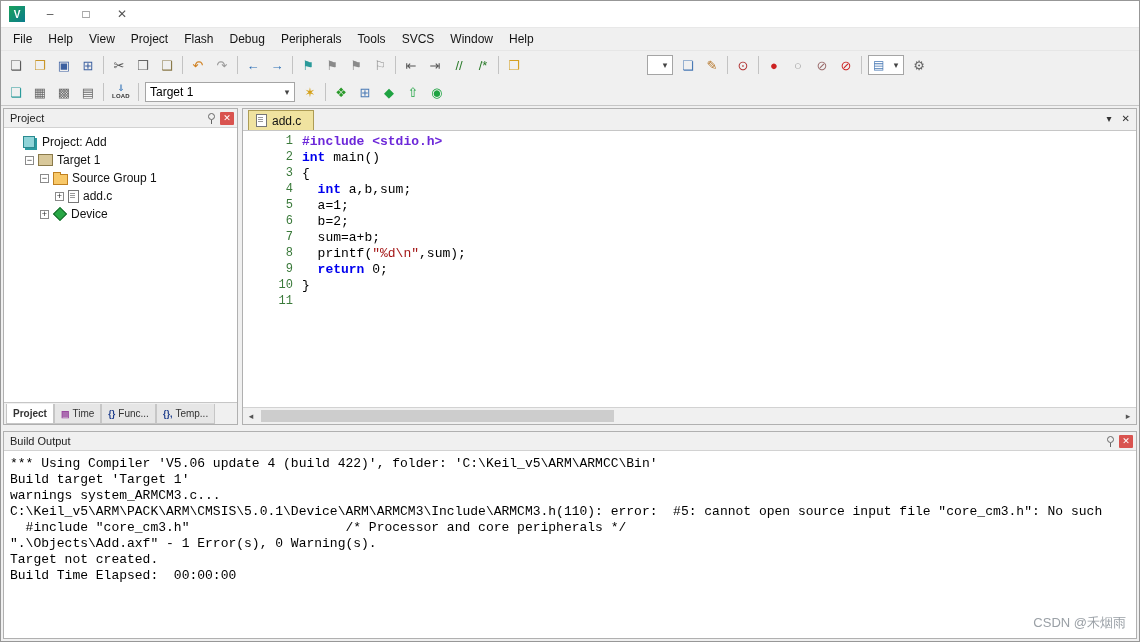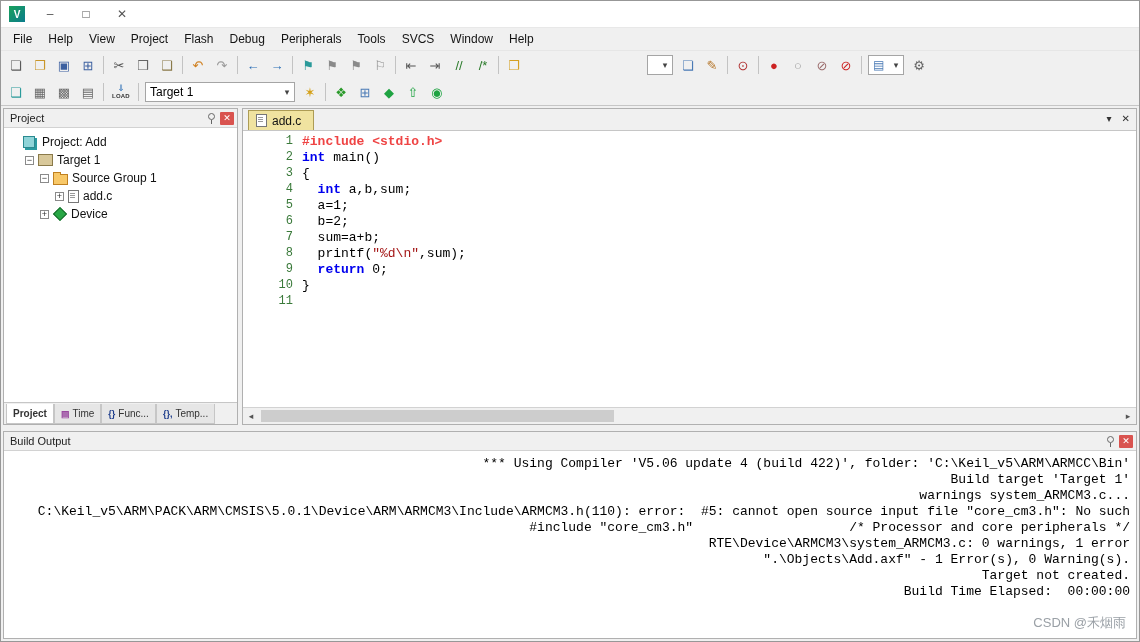--- a/index.html
+++ b/index.html
@@ -71,36 +71,36 @@
   .tabbar{flex:0 0 21px;background:#f0f0f0;display:flex;align-items:flex-end;padding-left:5px;border-bottom:1px solid #c6c6c6;position:relative;}
   .file-tab{height:19px;display:flex;align-items:center;gap:5px;padding:0 12px 0 7px;font-size:12px;
             background:#f0e3a0;border:1px solid #ad9c55;border-bottom:none;color:#111;}
   .tab-right{position:absolute;right:6px;top:4px;display:flex;gap:10px;font-size:10px;color:#333;}
 
   .code{flex:1;overflow:hidden;font-family:"Liberation Mono","DejaVu Sans Mono",monospace;font-size:13px;background:#fff;padding-top:3px;}
   .code-row{height:16px;display:flex;white-space:pre;}
   .ln{flex:0 0 50px;width:50px;text-align:right;padding-right:9px;color:#3a7a3a;font-size:12px;}
   .ctext{white-space:pre;color:#000;}
   .kw{color:#0000ee;font-weight:bold;}
-  .pp{color:#ef4444;font-weight:bold;}
+  .pp{color:#6d28d9;font-weight:bold;}
   .str{color:#a31515;}
 
   .hscroll{flex:0 0 16px;display:flex;align-items:center;background:#f0f0f0;border-top:1px solid #d2d2d2;}
   .sarrow{flex:0 0 16px;width:16px;text-align:center;font-size:9px;color:#555;}
   .strack{flex:1;height:16px;position:relative;background:#f0f0f0;}
   .sthumb{position:absolute;left:2px;top:2px;height:12px;width:41%;background:#cdcdcd;}
 
   .hsplit{flex:0 0 6px;background:#f0f0f0;}
 
   
   .build-panel{flex:0 0 208px;display:flex;flex-direction:column;border:1px solid #b0b0b0;background:#fff;
                position:relative;margin:0 2px 2px 2px;box-sizing:border-box;}
   .bo-content{flex:1;font-family:"Liberation Mono","DejaVu Sans Mono",monospace;font-size:13px;color:#000;
               padding:5px 6px;overflow:hidden;}
-  .bo-line{height:16px;white-space:pre;text-align:right;}
+  .bo-line{height:16px;white-space:pre;}
   .watermark{position:absolute;right:10px;bottom:6px;font-size:13px;color:#9aa0a6;}
 </style>
 </head>
 <body>
 
 <div class="window">
 
   <div class="titlebar">
     <span class="app-icon">V</span>
     <span class="win-controls">
@@ -297,21 +297,20 @@
         <span class="pin-icon"></span>
         <span class="phx">✕</span>
       </span>
     </div>
     <div class="bo-content" id="bo">
         <div class="bo-line">*** Using Compiler 'V5.06 update 4 (build 422)', folder: 'C:\Keil_v5\ARM\ARMCC\Bin'</div>
         <div class="bo-line">Build target 'Target 1'</div>
         <div class="bo-line">warnings system_ARMCM3.c...</div>
         <div class="bo-line">C:\Keil_v5\ARM\PACK\ARM\CMSIS\5.0.1\Device\ARM\ARMCM3\Include\ARMCM3.h(110): error:  #5: cannot open source input file "core_cm3.h": No such</div>
         <div class="bo-line">  #include "core_cm3.h"                    /* Processor and core peripherals */</div>
-        <div class="bo-line">RTE\Device\ARMCM3\system_ARMCM3.c: 0 warnings, 1 error</div>
         <div class="bo-line">".\Objects\Add.axf" - 1 Error(s), 0 Warning(s).</div>
         <div class="bo-line">Target not created.</div>
         <div class="bo-line">Build Time Elapsed:  00:00:00</div>
       </div>
     <div class="watermark">CSDN @禾烟雨</div>
   </div>
 
 </div>
 
 </body></html>

